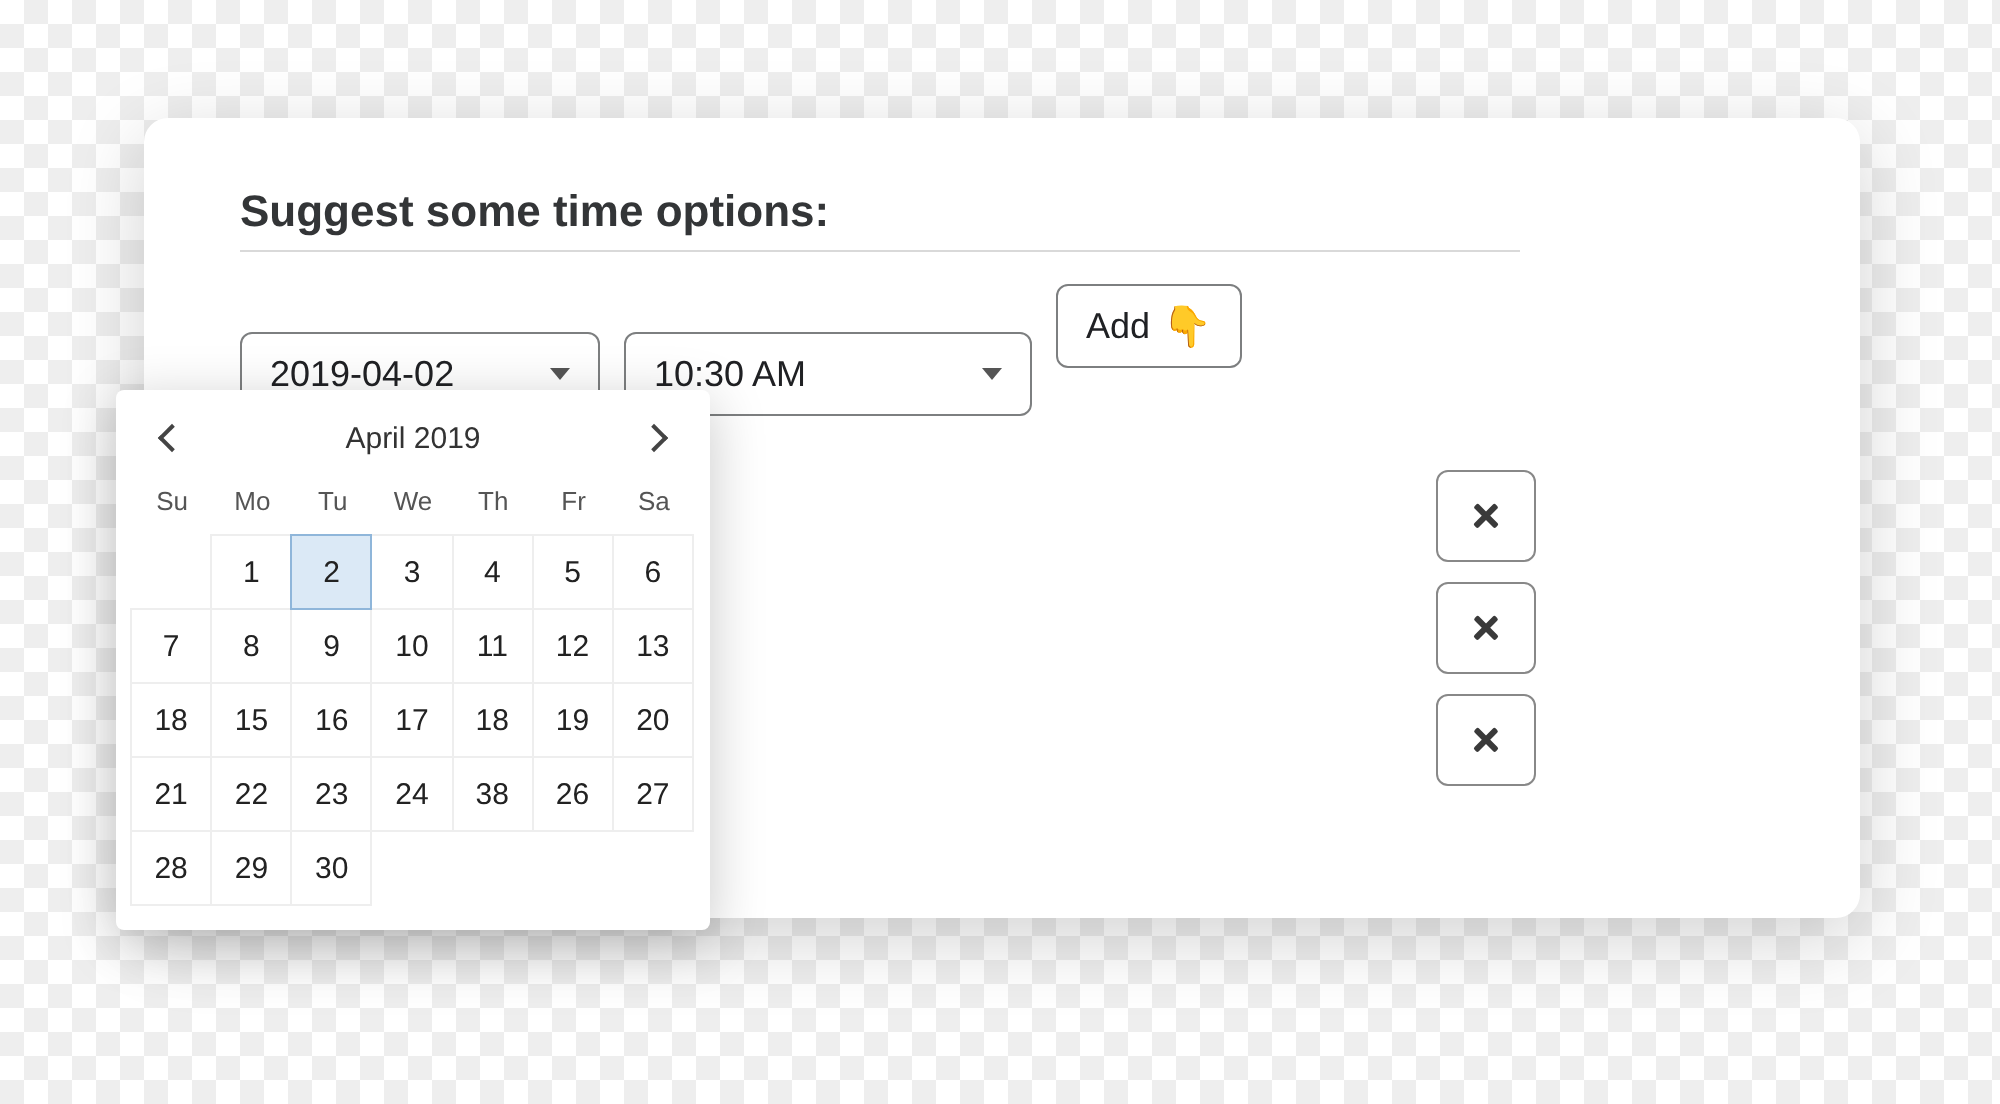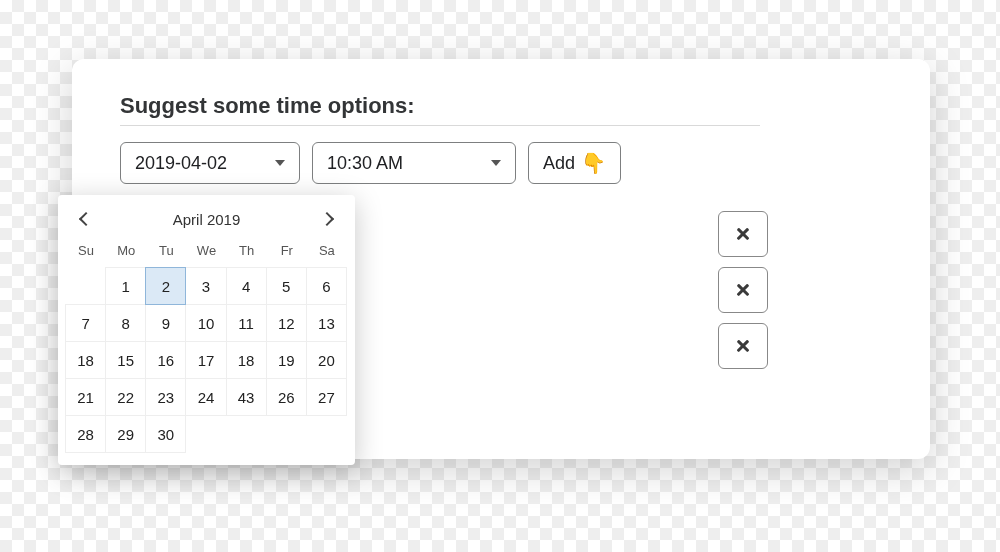--- a/index.html
+++ b/index.html
@@ -49,20 +49,21 @@
     align-items: center;
     justify-content: space-between;
     height: 42px;
     border: 1.5px solid #7d7f80;
     border-radius: 6px;
     background: #fff;
     padding: 0 14px;
     font-size: 18px;
     color: #202124;
     cursor: pointer;
+    margin-top: 24px;
   }
   .select.date { width: 180px; }
   .select.time { width: 204px; }
   .chev {
     width: 0; height: 0;
     border-left: 5px solid transparent;
     border-right: 5px solid transparent;
     border-top: 6px solid #555;
     margin-left: 10px;
   }
@@ -247,20 +248,20 @@
       <div class="cell">15</div>
       <div class="cell">16</div>
       <div class="cell">17</div>
       <div class="cell">18</div>
       <div class="cell">19</div>
       <div class="cell">20</div>
       <div class="cell">21</div>
       <div class="cell">22</div>
       <div class="cell">23</div>
       <div class="cell">24</div>
-      <div class="cell">43</div>
+      <div class="cell">38</div>
       <div class="cell">26</div>
       <div class="cell">27</div>
       <div class="cell">28</div>
       <div class="cell">29</div>
       <div class="cell">30</div>
     </div>
 </div>
 
 </body></html>

